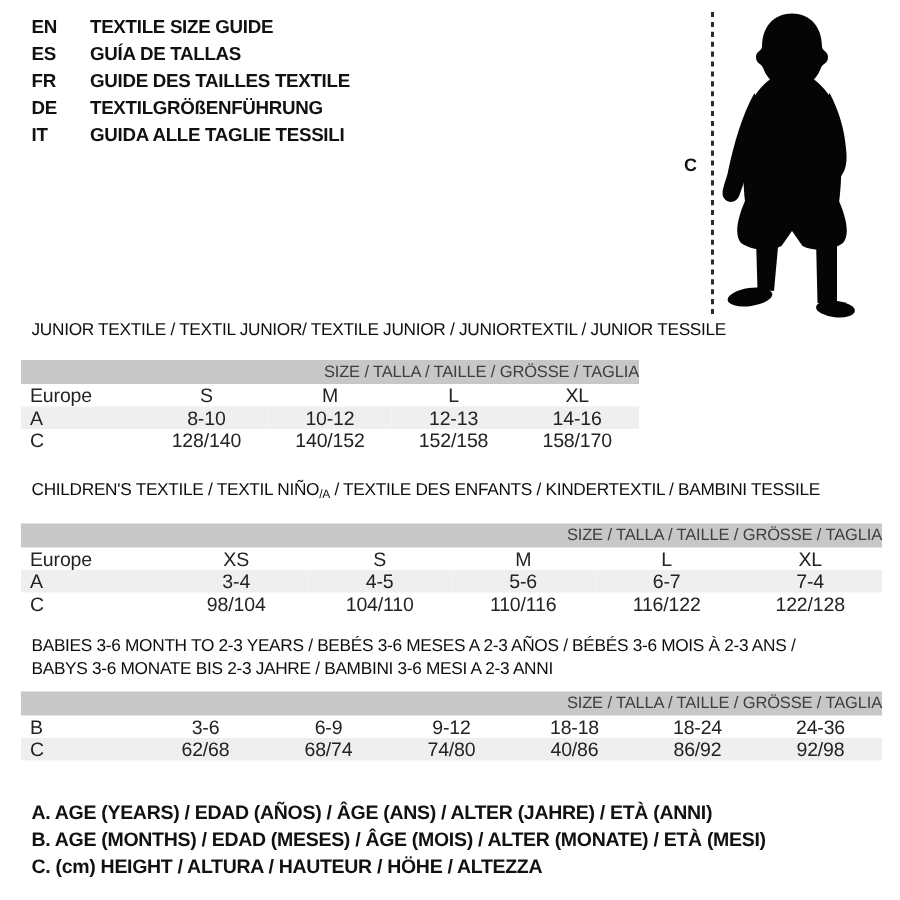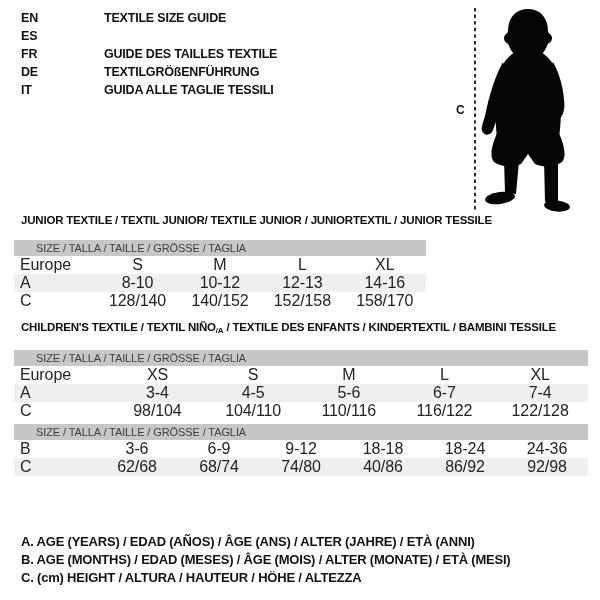--- a/index.html
+++ b/index.html
@@ -3,34 +3,34 @@
 <meta charset="utf-8">
 <style>
   html,body{margin:0;padding:0;background:#fff;}
   .canvas{
     position:relative;width:600px;height:600px;background:#ffffff;
     font-family:"Liberation Sans","DejaVu Sans",sans-serif;
     color:#1f1f1f;overflow:hidden;
   }
   
   .lang-block{position:absolute;left:21px;top:9px;}
-  .lang-row{display:flex;line-height:18px;font-size:12.5px;font-weight:700;letter-spacing:-0.2px;color:#111;gap:44px;}
+  .lang-row{display:flex;line-height:18px;font-size:12.5px;font-weight:700;letter-spacing:-0.2px;color:#111;}
   .lang-code{width:39px;flex:0 0 39px;}
   
   .figure{position:absolute;left:452px;top:2px;width:148px;height:218px;}
   .figure svg{position:absolute;left:16px;top:2px;}
   .figure-c{position:absolute;left:4px;top:101px;font-size:12px;font-weight:700;color:#111;}
   
   .sec{position:absolute;left:14px;}
-  .sec h2{margin:0 4px 13px 7px;font-size:11.5px;line-height:13px;font-weight:700;color:#0e0e0e;letter-spacing:-0.2px;white-space:nowrap;}
+  .sec h2{margin:0 4px 13px 7px;font-size:11.5px;line-height:13px;font-weight:400;color:#0e0e0e;letter-spacing:-0.2px;white-space:nowrap;}
   #sec-babies h2{line-height:15px;margin-bottom:7px;}
   .sub{font-size:8px;vertical-align:-2px;}
   table{border-collapse:collapse;width:100%;table-layout:fixed;}
-  td{font-size:16px;height:15px;padding:0;text-align:center;color:#232323;letter-spacing:-0.1px;}
-  td.sizebar{background:#c7c7c7;color:#3e3e3e;text-align:left;padding-left:22px;font-size:11px;height:16px;margin-left:23px;}
+  td{font-size:13px;height:15px;padding:0;text-align:center;color:#232323;letter-spacing:-0.1px;}
+  td.sizebar{background:#c7c7c7;color:#3e3e3e;text-align:right;padding-left:6px;font-size:11px;height:16px;margin-left:23px;}
   td.rl{text-align:left;padding-left:6px;}
   tr.shade{background:#efefef;}
   #sec-junior{top:214px;width:412px;}
   #sec-children{top:321px;width:574px;}
   #sec-babies{top:424px;width:574px;}
   #sec-junior .rl{width:56px;}
   #sec-children .rl{width:50px;}
   #sec-babies .rl{width:58px;}
   
   .footnotes{position:absolute;left:21px;top:533px;font-size:13px;font-weight:700;line-height:18px;color:#111;letter-spacing:-0.2px;}
@@ -40,20 +40,21 @@
 
 <div class="canvas">
 
   <div class="lang-block">
     <div class="lang-row">
       <span class="lang-code">EN</span>
       <span class="lang-title">TEXTILE SIZE GUIDE</span>
     </div>
     <div class="lang-row">
       <span class="lang-code">ES</span>
+      <span class="lang-title">GUÍA DE TALLAS</span>
     </div>
     <div class="lang-row">
       <span class="lang-code">FR</span>
       <span class="lang-title">GUIDE DES TAILLES TEXTILE</span>
     </div>
     <div class="lang-row">
       <span class="lang-code">DE</span>
       <span class="lang-title">TEXTILGRÖßENFÜHRUNG</span>
     </div>
     <div class="lang-row">
@@ -148,20 +149,24 @@
         <td>104/110</td>
         <td>110/116</td>
         <td>116/122</td>
         <td>122/128</td>
       </tr>
     </tbody>
       </table>
   </section>
 
   <section class="sec" id="sec-babies">
+    <h2>
+      <div>BABIES 3-6 MONTH TO 2-3 YEARS / BEBÉS 3-6 MESES A 2-3 AÑOS / BÉBÉS 3-6 MOIS À 2-3 ANS /</div>
+      <div>BABYS 3-6 MONATE BIS 2-3 JAHRE / BAMBINI 3-6 MESI A 2-3 ANNI</div>
+    </h2>
     <table>
       <tbody>
           <tr>
         <td class="sizebar" colspan="7">SIZE / TALLA / TAILLE / GRÖSSE / TAGLIA</td>
       </tr>
       <tr>
         <td class="rl">B</td>
         <td>3-6</td>
         <td>6-9</td>
         <td>9-12</td>

